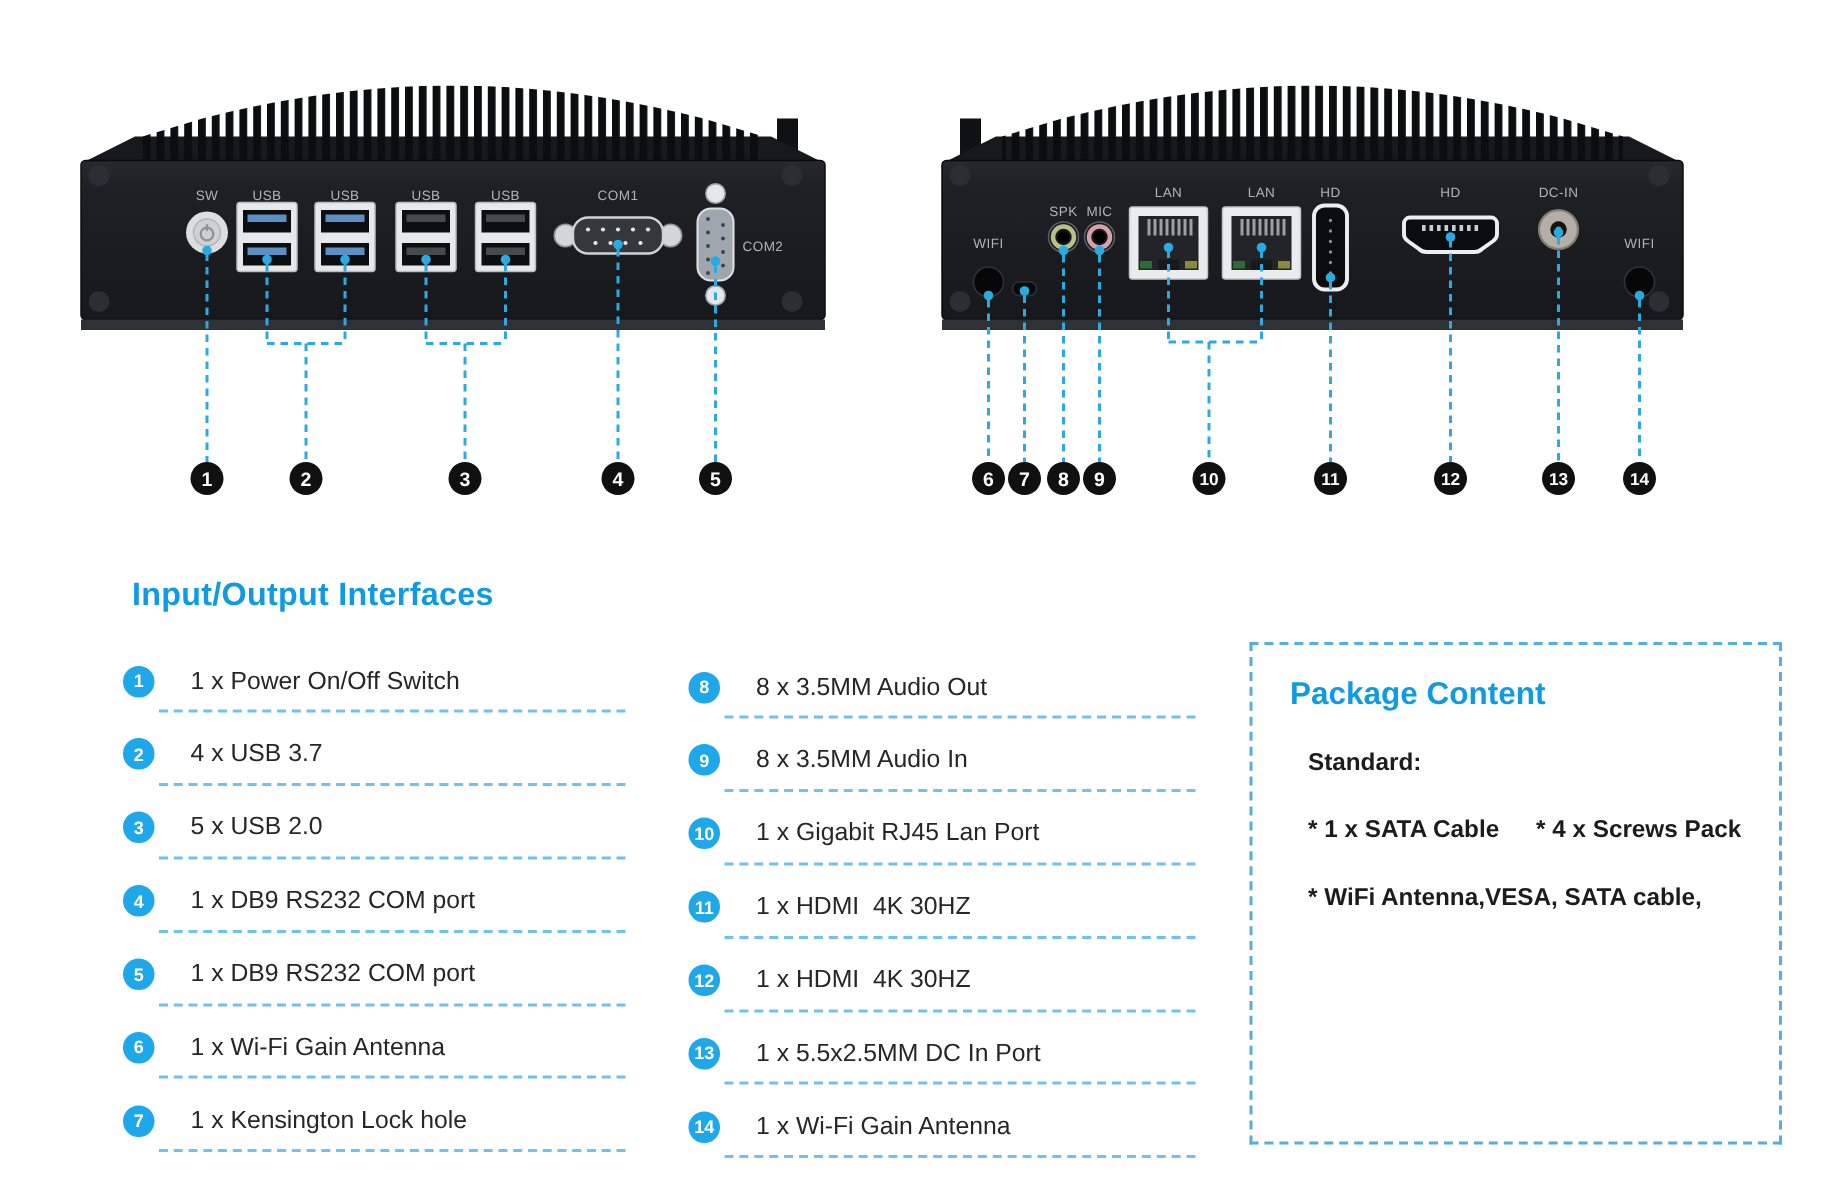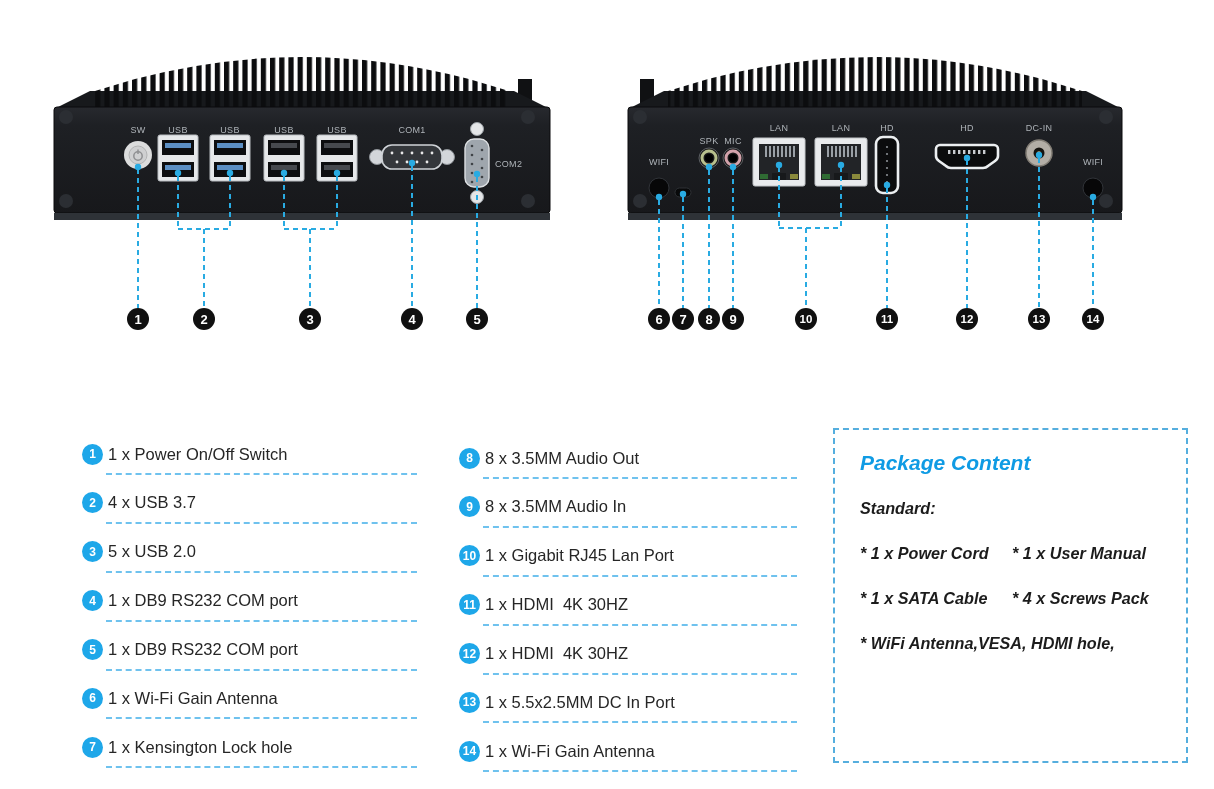--- a/index.html
+++ b/index.html
@@ -14,30 +14,30 @@
             color:#0f9be4;letter-spacing:.2px;}
 
   .io-list{position:absolute;}
   #io-list-left{left:82px;top:441px;width:352px;}
   #io-list-right{left:459px;top:445px;width:355px;}
   .io-item{height:48.9px;}
   .io-row{display:flex;align-items:center;height:26px;}
   .num-badge{width:21px;height:21px;border-radius:50%;background:#1ea7e9;color:#fff;
              display:flex;align-items:center;justify-content:center;
              font-size:12px;font-weight:bold;flex:0 0 21px;}
-  .io-label{margin-left:5px;font-size:16.5px;color:#262626;white-space:pre;}
+  .io-label{margin-left:24px;font-size:16.5px;color:#262626;white-space:pre;}
   .io-dash{border-bottom:2px dashed #6fc2ee;margin-top:6px;}
   #io-list-left .io-dash{margin-left:24px;width:311px;}
   #io-list-right .io-dash{margin-left:24px;width:314px;}
 
   .pkg-box{position:absolute;left:833px;top:428px;width:355px;height:335px;
            border:2px dashed #55aede;box-sizing:border-box;
-           padding:18px 10px 0 25px;font-style:italic;}
+           padding:18px 10px 0 25px;}
   .pkg-title{font-size:21px;font-weight:bold;color:#0f9be4;line-height:30px;}
-  .pkg-rows{margin-top:8px;}
+  .pkg-rows{margin-top:8px;margin-left:12px;}
   .pkg-row{height:45px;display:flex;align-items:center;font-size:16.2px;
            font-weight:bold;color:#1c1c1c;white-space:pre;}
   .pkg-row .c1{width:152px;flex:0 0 152px;}
 </style>
 </head>
 <body>
 
 <div class="stage">
 
   <svg id="front-svg" width="530" height="290" viewBox="0 0 530 290">
@@ -338,20 +338,21 @@
         <text x="123" y="274" dy="0.36em" font-size="13">9</text>
         <text x="196" y="274" dy="0.36em" font-size="11.5">10</text>
         <text x="277" y="274" dy="0.36em" font-size="11.5">11</text>
         <text x="357" y="274" dy="0.36em" font-size="11.5">12</text>
         <text x="429" y="274" dy="0.36em" font-size="11.5">13</text>
         <text x="483" y="274" dy="0.36em" font-size="11.5">14</text>
       </g>
     </g>
   </svg>
 
+  <div class="io-title">Input/Output Interfaces</div>
 
   <div class="io-list" id="io-list-left">
     <div class="io-item">
       <div class="io-row">
           <span class="num-badge">1</span>
           <span class="io-label">1 x Power On/Off Switch</span>
         </div>
       <div class="io-dash"></div>
     </div>
     <div class="io-item">
@@ -448,24 +449,20 @@
         </div>
       <div class="io-dash"></div>
     </div>
   </div>
 
   <div class="pkg-box">
     <div class="pkg-title">Package Content</div>
     <div class="pkg-rows">
       <div class="pkg-row">Standard:</div>
       <div class="pkg-row">
-        <span class="c1">* 1 x Power Cord</span>
-        <span class="c2">* 1 x User Manual</span>
-      </div>
-      <div class="pkg-row">
         <span class="c1">* 1 x SATA Cable</span>
         <span class="c2">* 4 x Screws Pack</span>
       </div>
-      <div class="pkg-row">* WiFi Antenna,VESA, HDMI hole,</div>
+      <div class="pkg-row">* WiFi Antenna,VESA, SATA cable,</div>
     </div>
   </div>
 
 </div>
 
 </body></html>

